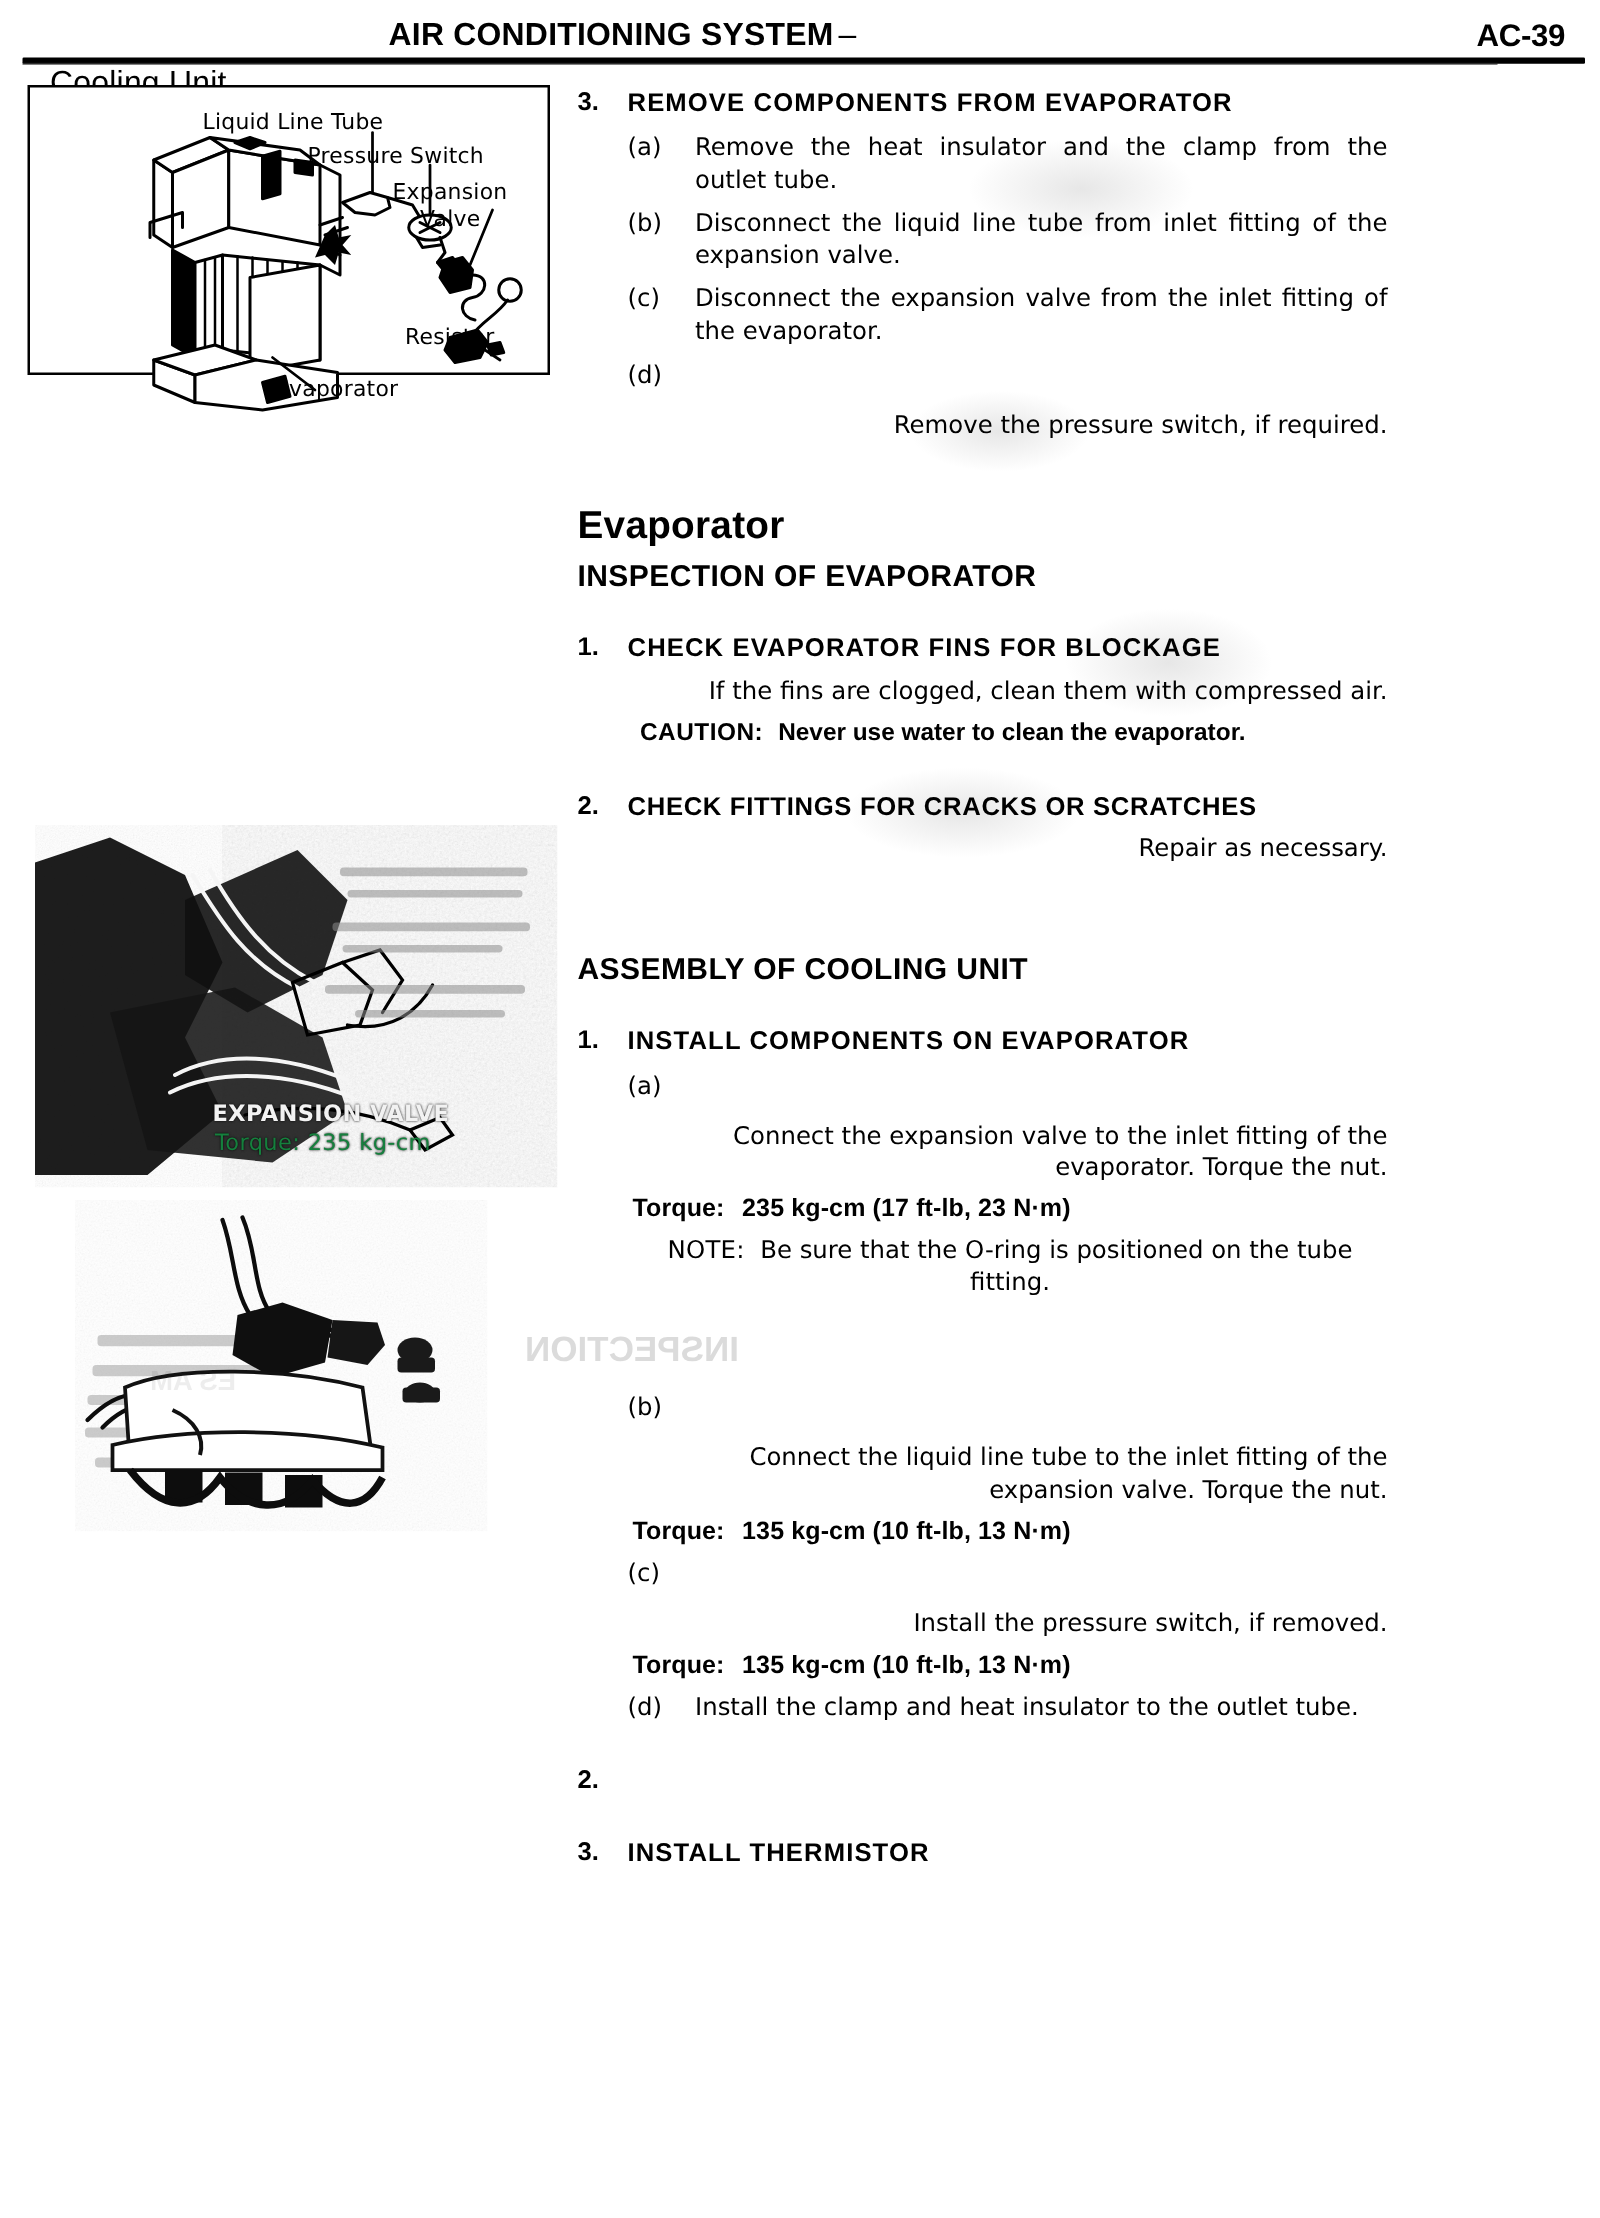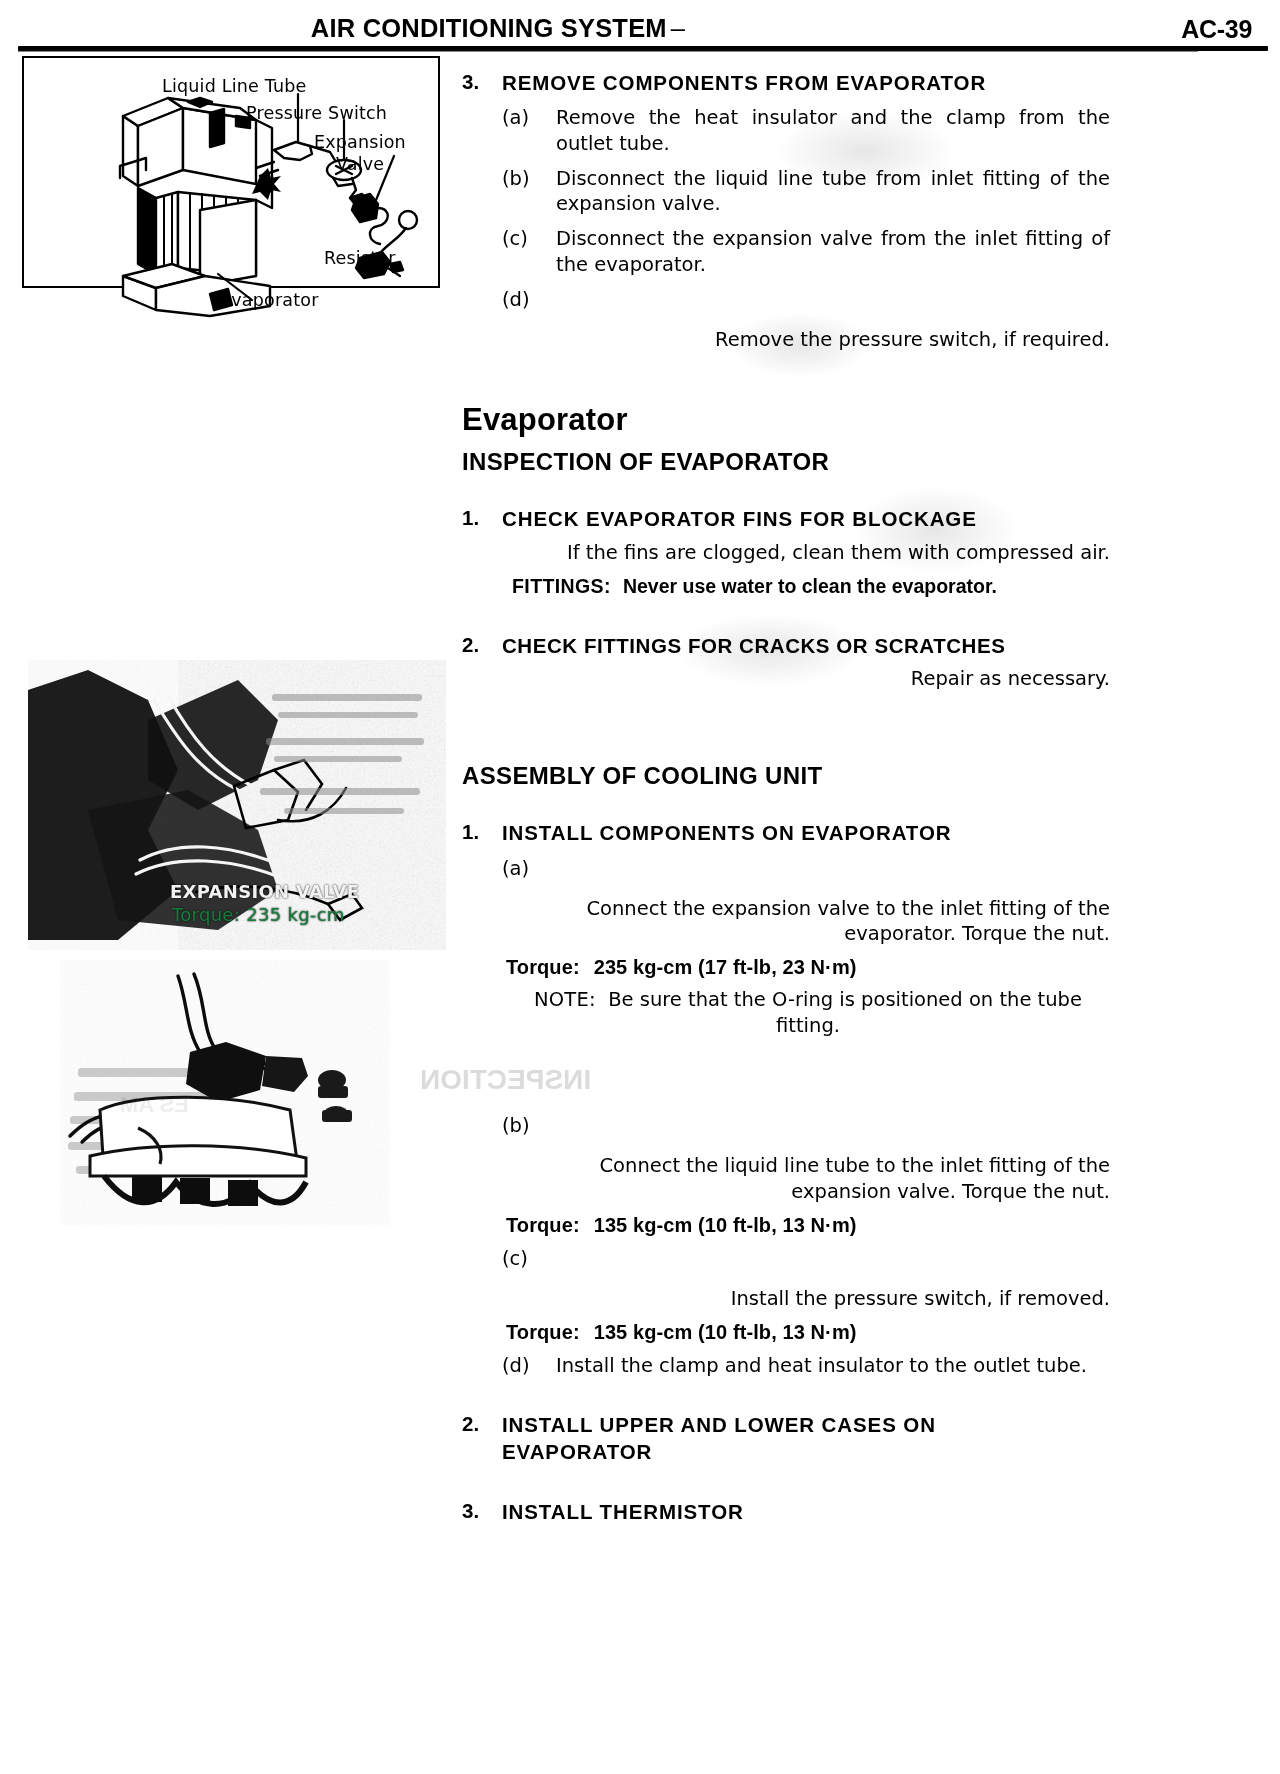--- a/index.html
+++ b/index.html
@@ -65,21 +65,21 @@
     opacity:.55;
   }
 
   
   .figure {
     position: absolute;
   }
 
   
   #fig-cooling-unit {
-    left: 22px; top: 56px;
+    left: 22px; top: 68px;
     width: 418px; height: 232px;
     border: 2.5px solid #000;
     background: #fff;
     box-sizing: border-box;
     padding-left: 36px;
   }
   #fig-cooling-unit svg { display:block; }
   .fig-label {
     position: absolute;
     font-size: 17.5px;
@@ -466,21 +466,21 @@
 
   <div class="sp-md"></div>
 
   <div class="step">
     <div class="step-head">
       <span class="step-num">1.</span>
       <span class="step-title">CHECK EVAPORATOR FINS FOR BLOCKAGE</span>
     </div>
     <div class="plain">If the fins are clogged, clean them with compressed air.</div>
     <div class="caution-line">
-      <span class="kw">FITTINGS:</span><span class="body">Never use water to clean the evaporator.</span>
+      <span class="kw">CAUTION:</span><span class="body">Never use water to clean the evaporator.</span>
     </div>
   </div>
 
   <div class="sp-md"></div>
 
   <div class="step">
     <div class="step-head">
       <span class="step-num">2.</span>
       <span class="step-title tight">CHECK FITTINGS FOR CRACKS OR SCRATCHES</span>
     </div>
@@ -529,21 +529,20 @@
       <span class="sub-mark">(d)</span>
       <span class="sub-text">Install the clamp and heat insulator to the outlet tube.</span>
     </div>
   </div>
 
   <div class="sp-md"></div>
 
   <div class="step">
     <div class="step-head">
       <span class="step-num">2.</span>
-      <span class="step-title" style="max-width:520px; display:inline-block;">INSTALL UPPER AND LOWER CASES ON EVAPORATOR</span>
     </div>
   </div>
 
   <div class="sp-md"></div>
 
   <div class="step">
     <div class="step-head">
       <span class="step-num">3.</span>
       <span class="step-title">INSTALL THERMISTOR</span>
     </div>

